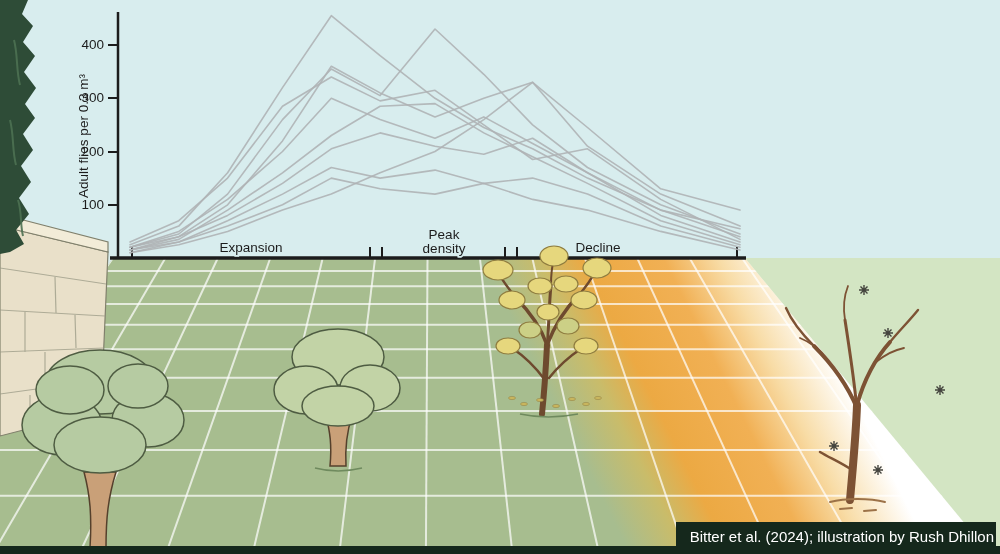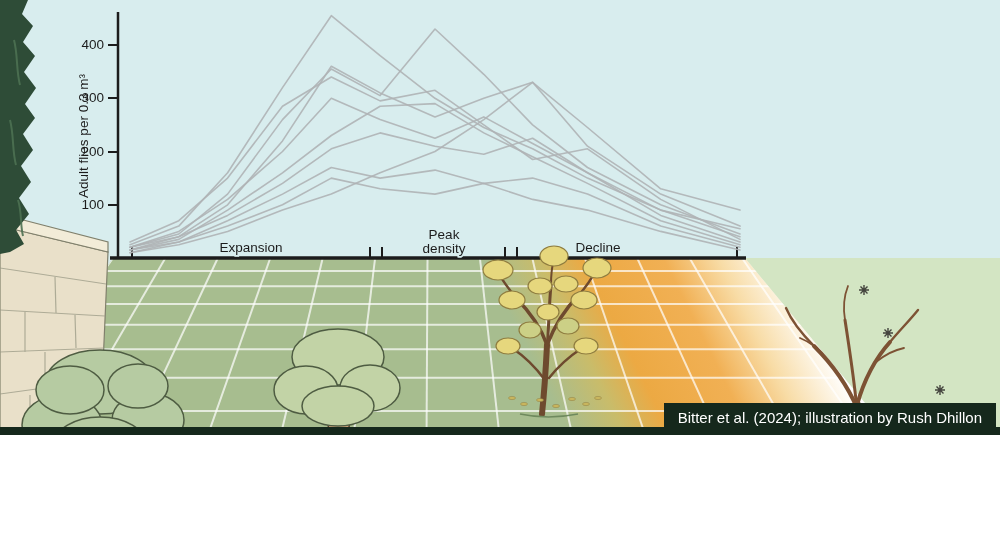--- a/index.html
+++ b/index.html
@@ -1,27 +1,27 @@
 <!DOCTYPE html>
 <html><head>
 <meta charset="utf-8">
 <style>
   html,body{margin:0;padding:0;background:#ffffff;}
-  .canvas{position:relative;width:1000px;height:435px;overflow:hidden;
+  .canvas{position:relative;width:1000px;height:554px;overflow:hidden;
           font-family:"Liberation Sans",sans-serif;}
   .canvas svg{position:absolute;left:0;top:0;}
   .axis-text{font-family:"Liberation Sans",sans-serif;font-size:13.5px;fill:#1c1c1c;}
   .tick-text{font-family:"Liberation Sans",sans-serif;font-size:13.5px;fill:#1c1c1c;}
   .phase-text{font-family:"Liberation Sans",sans-serif;font-size:13.5px;fill:#1c1c1c;
               paint-order:stroke;stroke:#d8edee;stroke-width:3.5px;}
   .trajectory{fill:none;stroke-linejoin:round;stroke-linecap:round;opacity:.9;}
   .grid-line{opacity:.7;}
   .bottom-strip{position:absolute;left:0;right:0;bottom:0;height:8px;background:#15281c;}
   .caption-box{position:absolute;right:4px;bottom:0;background:#15281c;color:#ffffff;
-               font-size:15px;padding:6px 14px 9px 14px;white-space:nowrap;}
+               font-size:15px;padding:6px 2px 9px 14px;white-space:nowrap;}
 </style>
 </head>
 <body>
 
 <div class="canvas">
 <svg id="scene-svg" width="1000" height="554" viewBox="0 0 1000 554">
   <defs>
     <linearGradient id="fieldGrad" gradientUnits="userSpaceOnUse" x1="100" y1="500" x2="905" y2="98">
       <stop offset="0" stop-color="#a7bd8f"></stop>
       <stop offset="0.50" stop-color="#a7bd8f"></stop>

